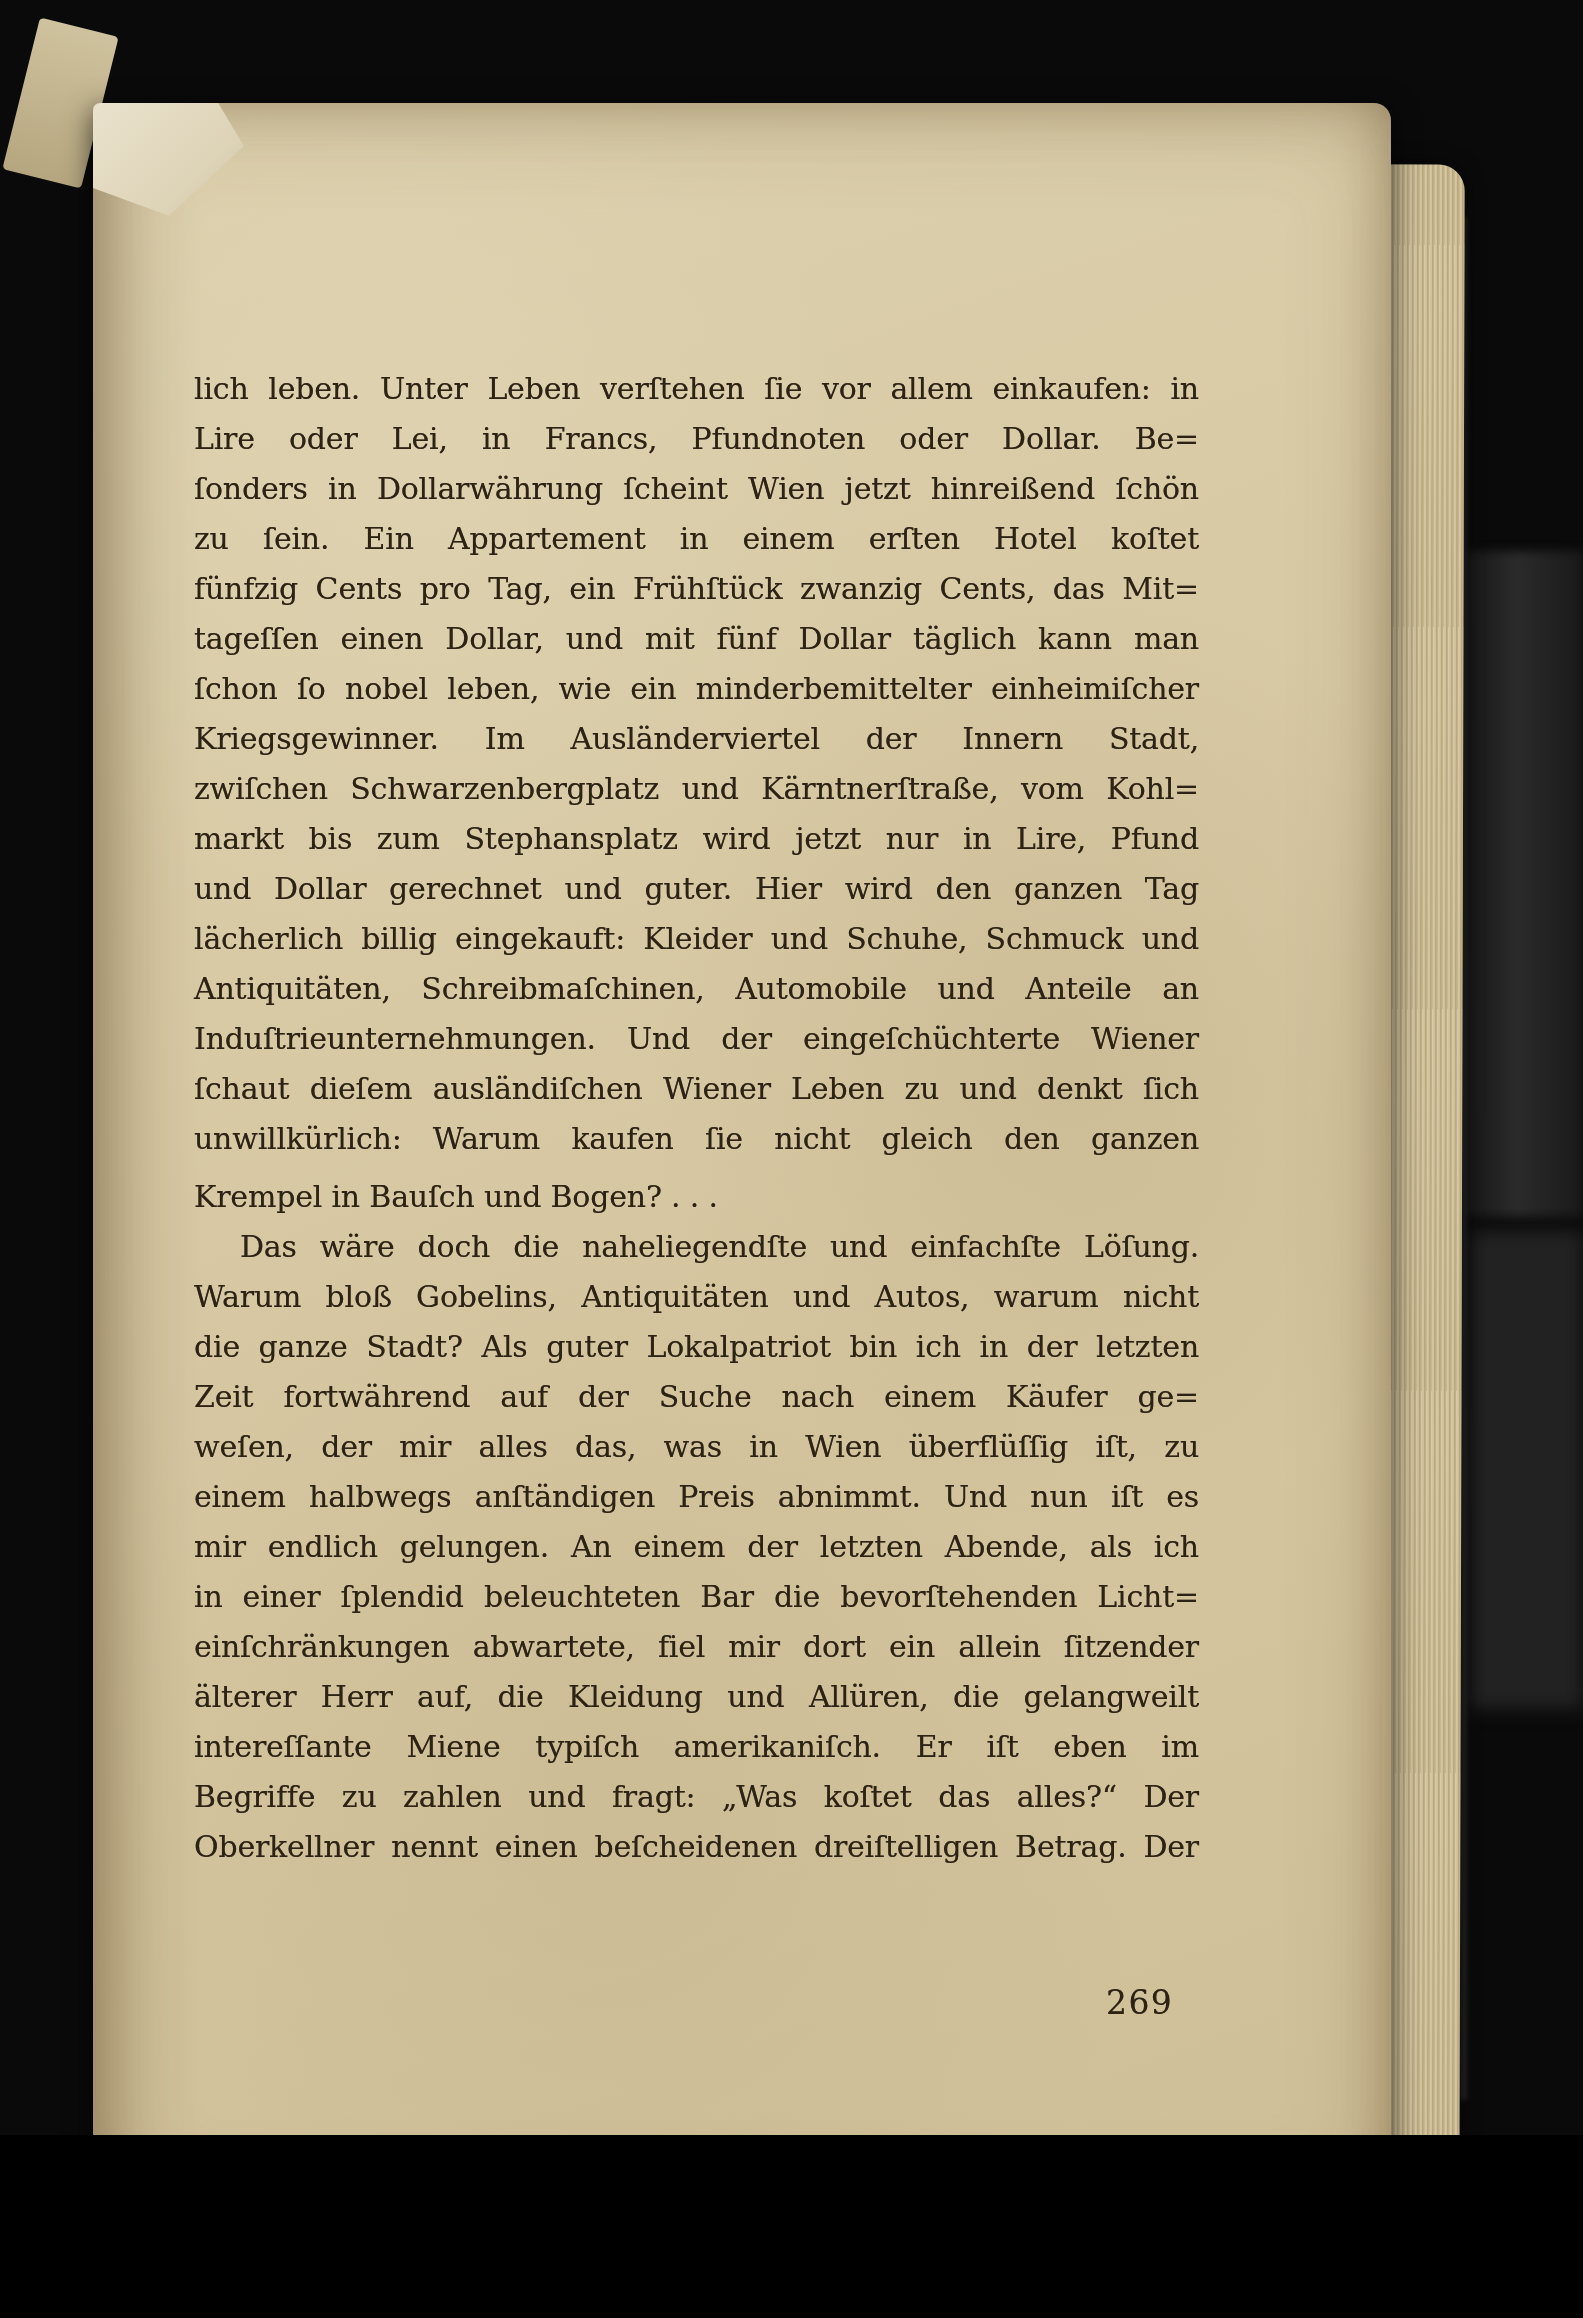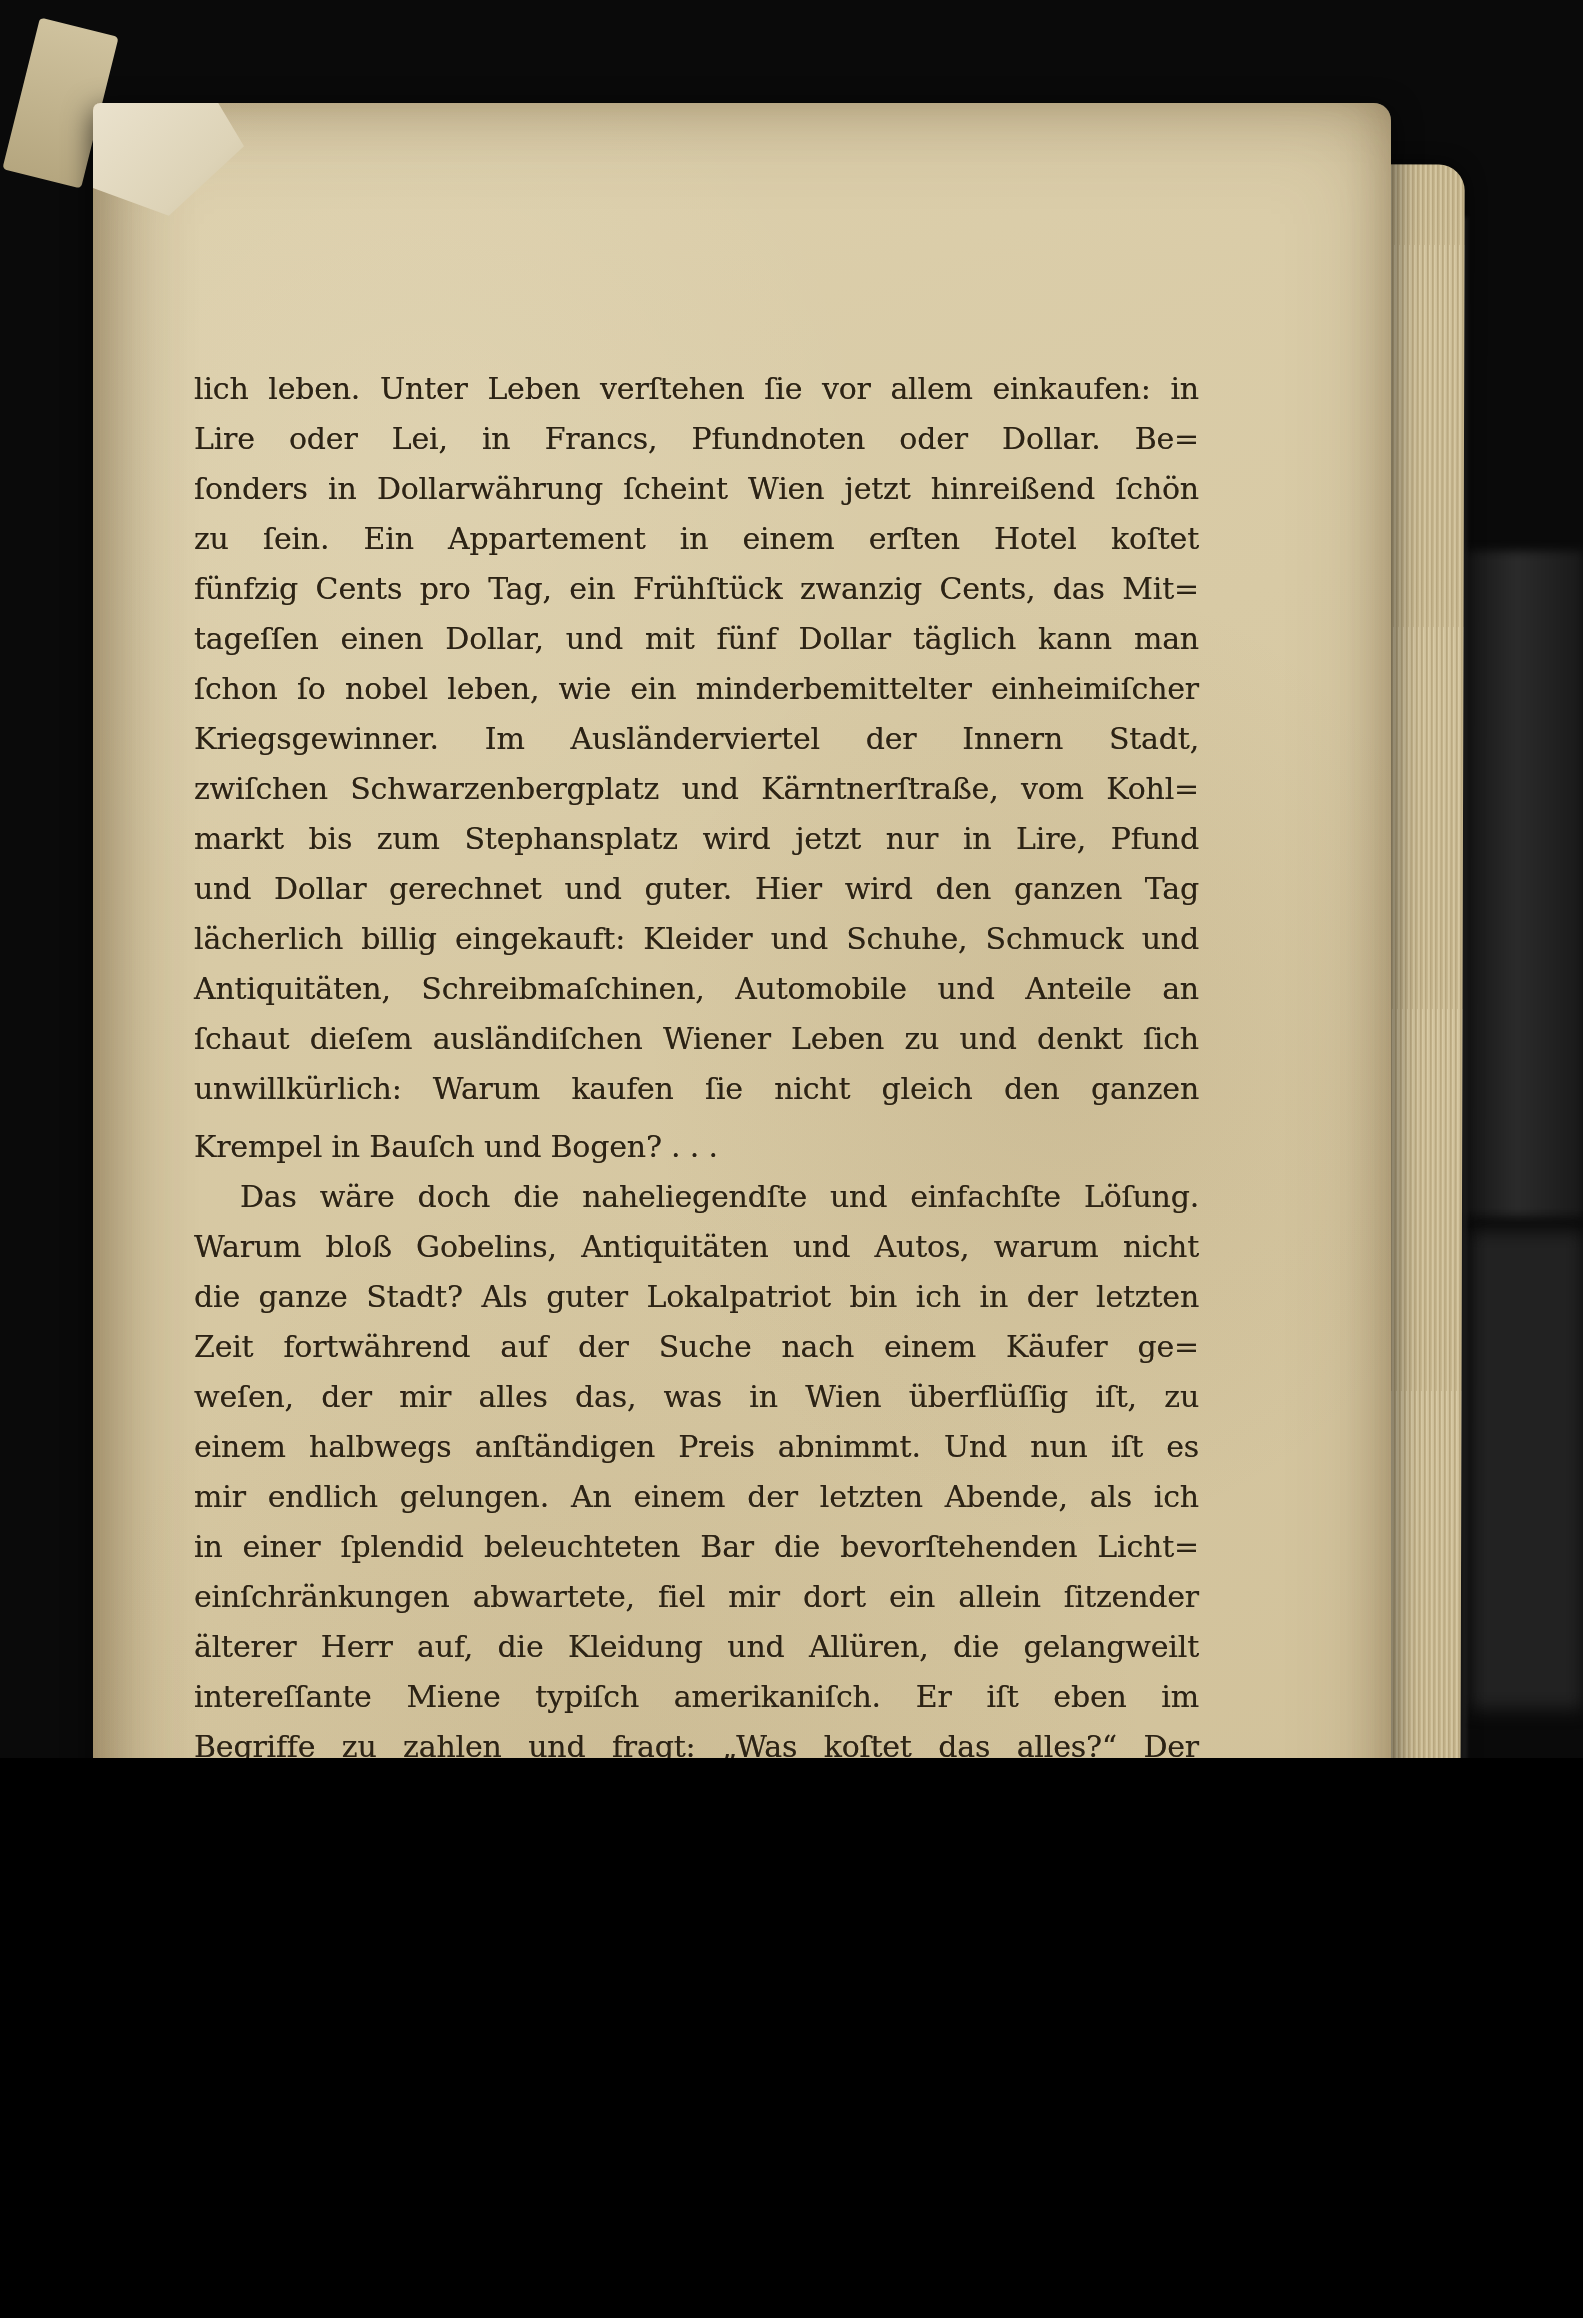--- a/index.html
+++ b/index.html
@@ -3,21 +3,21 @@
 <meta charset="utf-8">
 <style>
   html, body {
     margin: 0;
     padding: 0;
     background: #000;
   }
   .scene {
     position: relative;
     width: 1583px;
-    height: 1758px;
+    height: 2135px;
     background: var(--background, #0a0a0a);
     overflow: hidden;
     font-family: "DejaVu Serif", "Liberation Serif", serif;
   }
   
   .bg-streak { position: absolute; z-index: 0; }
   .streak-1 {
     left: 1462px; top: 551px; width: 122px; height: 666px;
     background: linear-gradient(90deg, #141414, #2b2b2b 45%, #191919);
     filter: blur(5px);
@@ -124,20 +124,21 @@
       <div class="line">zu ſein. Ein Appartement in einem erſten Hotel koſtet</div>
       <div class="line">fünfzig Cents pro Tag, ein Frühſtück zwanzig Cents, das Mit=</div>
       <div class="line">tageſſen einen Dollar, und mit fünf Dollar täglich kann man</div>
       <div class="line">ſchon ſo nobel leben, wie ein minderbemittelter einheimiſcher</div>
       <div class="line">Kriegsgewinner. Im Ausländerviertel der Innern Stadt,</div>
       <div class="line">zwiſchen Schwarzenbergplatz und Kärntnerſtraße, vom Kohl=</div>
       <div class="line">markt bis zum Stephansplatz wird jetzt nur in Lire, Pfund</div>
       <div class="line">und Dollar gerechnet und guter. Hier wird den ganzen Tag</div>
       <div class="line">lächerlich billig eingekauft: Kleider und Schuhe, Schmuck und</div>
       <div class="line">Antiquitäten, Schreibmaſchinen, Automobile und Anteile an</div>
+      <div class="line">Induſtrieunternehmungen. Und der eingeſchüchterte Wiener</div>
       <div class="line">ſchaut dieſem ausländiſchen Wiener Leben zu und denkt ſich</div>
       <div class="line">unwillkürlich: Warum kaufen ſie nicht gleich den ganzen</div>
       <div class="line flush-last">Krempel in Bauſch und Bogen? . . .</div>
       <div class="line indented">Das wäre doch die naheliegendſte und einfachſte Löſung.</div>
       <div class="line">Warum bloß Gobelins, Antiquitäten und Autos, warum nicht</div>
       <div class="line">die ganze Stadt? Als guter Lokalpatriot bin ich in der letzten</div>
       <div class="line">Zeit fortwährend auf der Suche nach einem Käufer ge=</div>
       <div class="line">weſen, der mir alles das, was in Wien überflüſſig iſt, zu</div>
       <div class="line">einem halbwegs anſtändigen Preis abnimmt. Und nun iſt es</div>
       <div class="line">mir endlich gelungen. An einem der letzten Abende, als ich</div>

